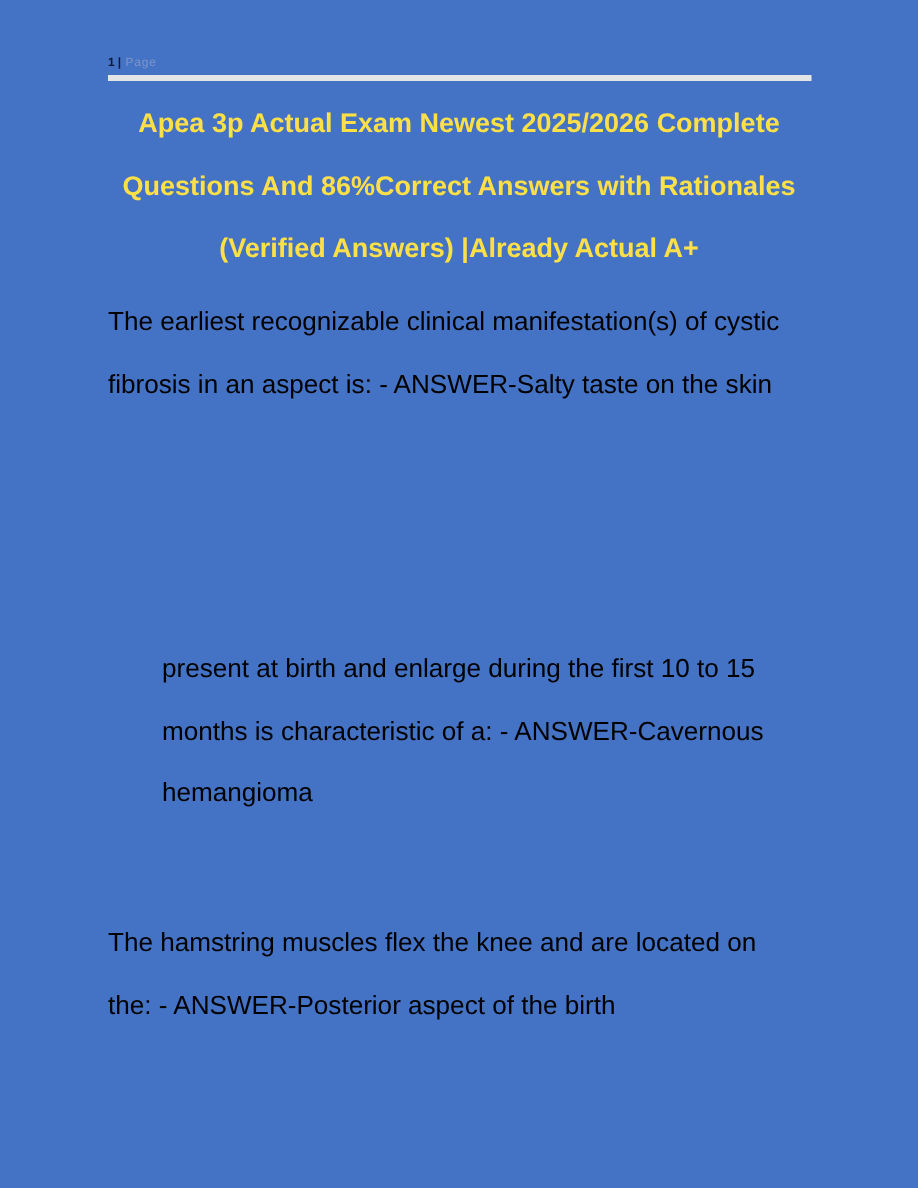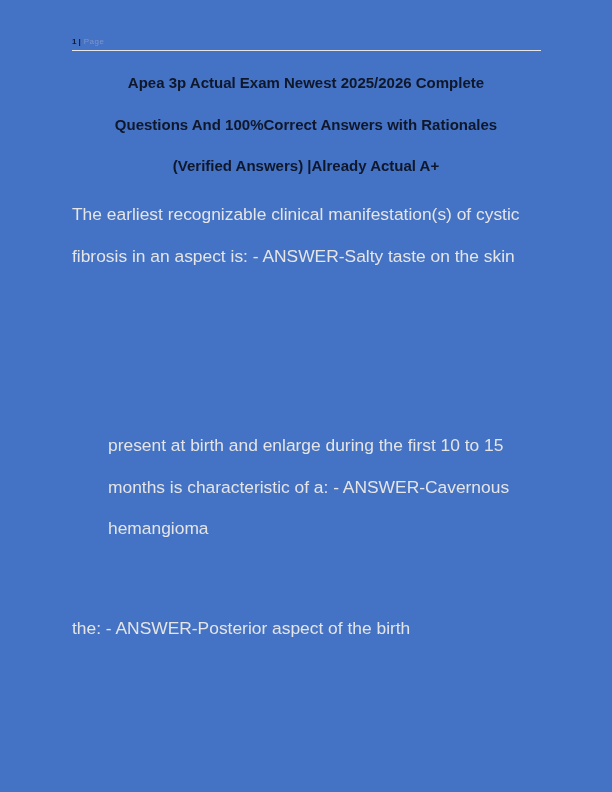--- a/index.html
+++ b/index.html
@@ -13,21 +13,21 @@
       position: relative;
       overflow: hidden;
       font-family: "Liberation Sans", sans-serif;
     }
     .page-header {
       position: absolute;
       left: 72px;
       top: 36px;
       width: 469px;
       height: 14px;
-      border-bottom: 1px solid #e5e5e5;
+      border-bottom: 4px solid #e5e5e5;
       font-size: 8px;
       line-height: 12px;
       white-space: nowrap;
     }
     .page-num {
       color: #0d1a3a;
       font-weight: bold;
     }
     .page-sep {
       color: #0d1a3a;
@@ -38,59 +38,60 @@
       color: #7f95c8;
       margin-left: 3px;
       letter-spacing: 0.5px;
     }
     .title {
       position: absolute;
       left: 60px;
       top: 62px;
       width: 492px;
       text-align: center;
-      color: #0f172a;
+      color: #fde047;
       font-weight: bold;
-      font-size: 15px;
+      font-size: 18px;
       line-height: 41.5px;
     }
     .title div {
       white-space: nowrap;
     }
     .para {
       position: absolute;
       left: 72px;
-      color: #e5e5e5;
+      color: #000000;
       font-size: 17.4px;
       line-height: 41.5px;
       white-space: nowrap;
     }
   </style>
 </head>
 <body>
 
 <div class="page-header">
   <span class="page-num">1</span><span class="page-sep">|</span><span class="page-word">Page</span>
 </div>
 
 <div class="title">
   <div>Apea 3p Actual Exam Newest 2025/2026 Complete</div>
-  <div>Questions And  100%Correct Answers with Rationales</div>
+  <div>Questions And  86%Correct Answers with Rationales</div>
   <div>(Verified Answers) |Already Actual A+</div>
 </div>
 
 <div class="para" style="top:194px;">
   <div>The earliest recognizable clinical manifestation(s) of cystic</div>
   <div>fibrosis in an aspect is: - ANSWER-Salty taste on the skin</div>
 </div>
 
 <div class="para" style="top:334px;">
 </div>
 
 <div class="para" style="top:425px;margin-left:36px;">
   <div>present at birth and enlarge during the first 10 to 15</div>
   <div>months is characteristic of a: - ANSWER-Cavernous</div>
   <div>hemangioma</div>
 </div>
 
 <div class="para" style="top:608px;">
+  <div>The hamstring muscles flex the knee and are located on</div>
   <div>the: - ANSWER-Posterior aspect of the birth</div>
 </div>
 
 </body></html>

